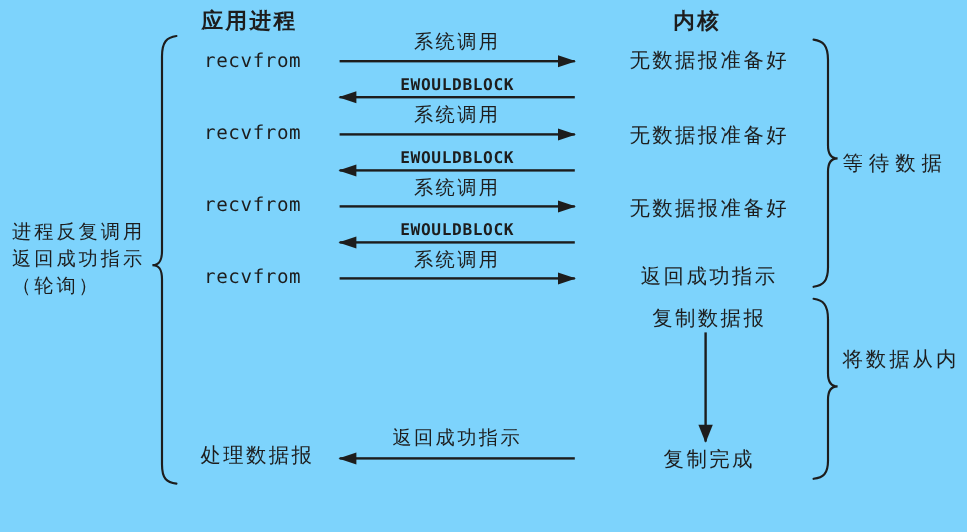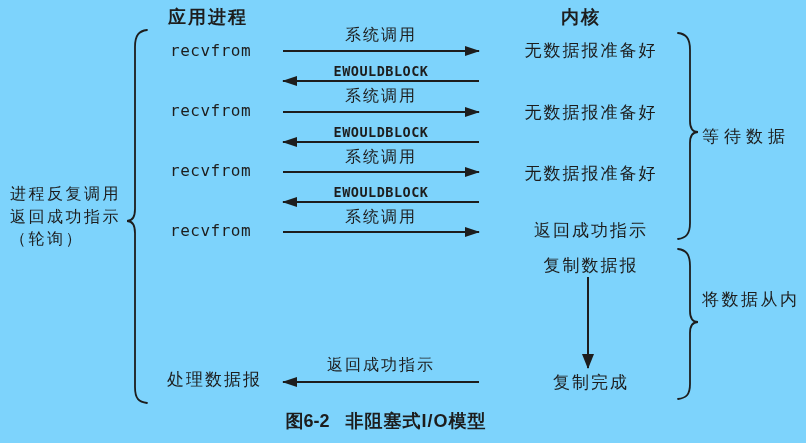--- a/index.html
+++ b/index.html
@@ -123,17 +123,14 @@
   </svg>
   <div class="t" style="left:702px;top:125px;font-size:17px;letter-spacing:5px;">等待数据</div>
 
   <svg class="brace" style="left:676px;top:248px;" width="24" height="152" viewBox="0 0 24 152">
     <path d="M 2,1 C 10,2 14,6 14,18 L 14,63 C 14,70 16,74 22,74 C 16,74 14,78 14,85 L 14,136 C 14,147 10,150 2,151"></path>
   </svg>
   <div class="t annot" style="left:702px;top:289px;font-size:17px;line-height:22px;">
     <div>将数据从内</div>
   </div>
 
-  <div class="t caption center" style="left:256px;top:409px;width:260px;">
-    <span class="num">图6-2</span><span>非阻塞式I/O模型</span>
-  </div>
 
 </div>
 
 </body></html>

